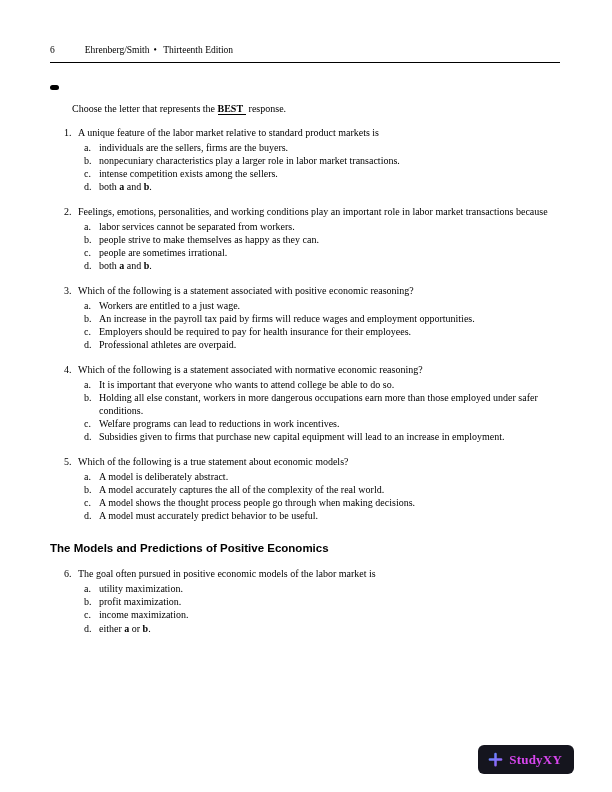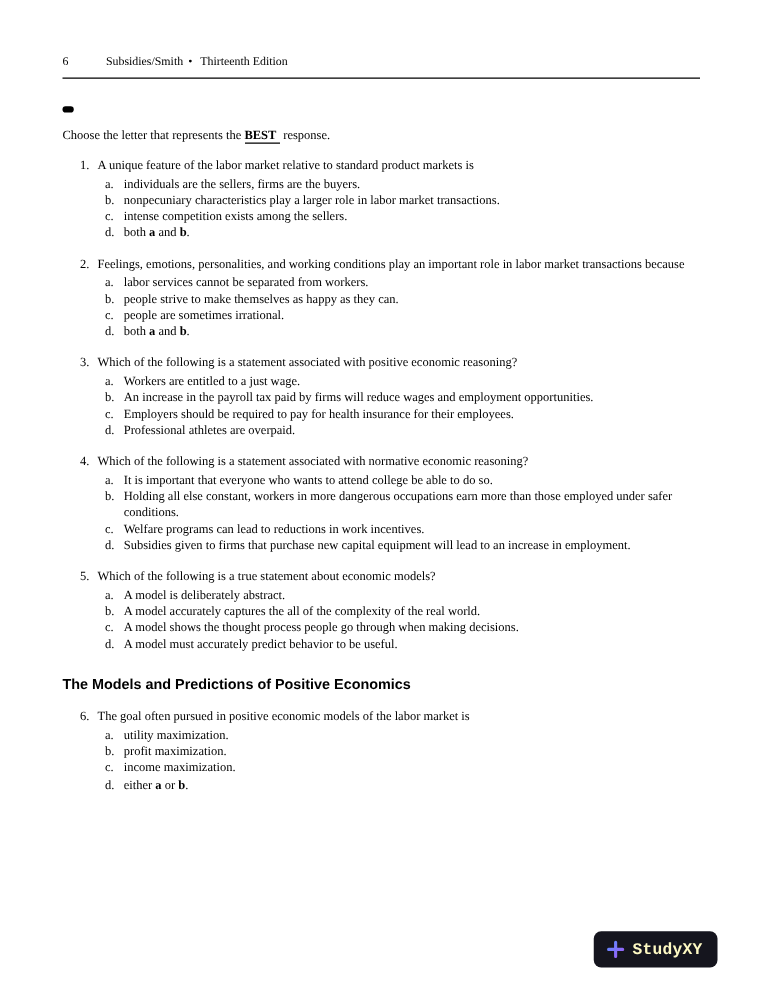--- a/index.html
+++ b/index.html
@@ -29,21 +29,21 @@
   .review-heading {
     display:flex; align-items:center;
     margin-top:22px;
     font-family:"Liberation Sans", sans-serif;
     font-weight:bold; font-size:14px;
   }
   .bullet-dot {
     width:9px; height:5px; border-radius:3px;
     background:#000; margin-right:14px; flex:0 0 auto;
   }
-  .instruction { margin-top:12px; }
+  .instruction { margin-top:12px;margin-left:22px; }
   .instruction .emph {
     font-weight:bold;
     border-bottom:1px solid #000;
     padding-right:3px;
   }
   
   .section-heading {
     margin-top:16px;
     font-family:"Liberation Sans", sans-serif;
     font-weight:bold; font-size:11.5px;
@@ -62,34 +62,34 @@
   
   .logo {
     position:absolute; right:38px; bottom:18px;
     display:flex; align-items:center;
     background:#15151e;
     border-radius:6px;
     padding:6px 12px 6px 10px;
   }
   .logo svg { margin-right:6px; display:block; }
   .logo-text {
-    font-family:Liberation Mono, monospace;
-    font-size:13px; color:#fef9c3; letter-spacing:0.2px;
+    font-family:Liberation Serif, serif;
+    font-size:13px; color:#d946ef; letter-spacing:0.2px;
   }
   .logo-study { font-weight:600; }
   .logo-xy { font-weight:800; }
 </style>
 </head>
 <body>
 
 <div class="page">
 
   <div class="header">
     <span class="header-num">6</span>
-    <span>Subsidies/Smith</span>
+    <span>Ehrenberg/Smith</span>
     <span class="header-sep">•</span>
     <span>&nbsp;</span>
     <span>Thirteenth Edition</span>
   </div>
 
   <div class="review-heading">
     <span class="bullet-dot"></span>
   </div>
 
   <div class="instruction">

